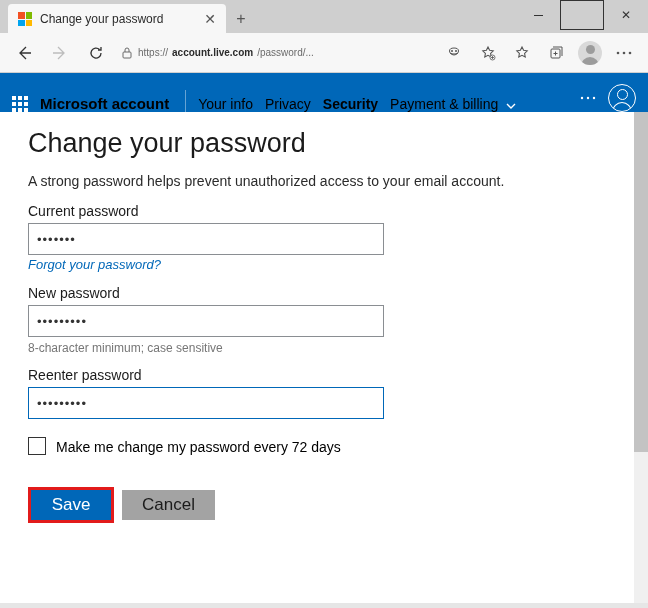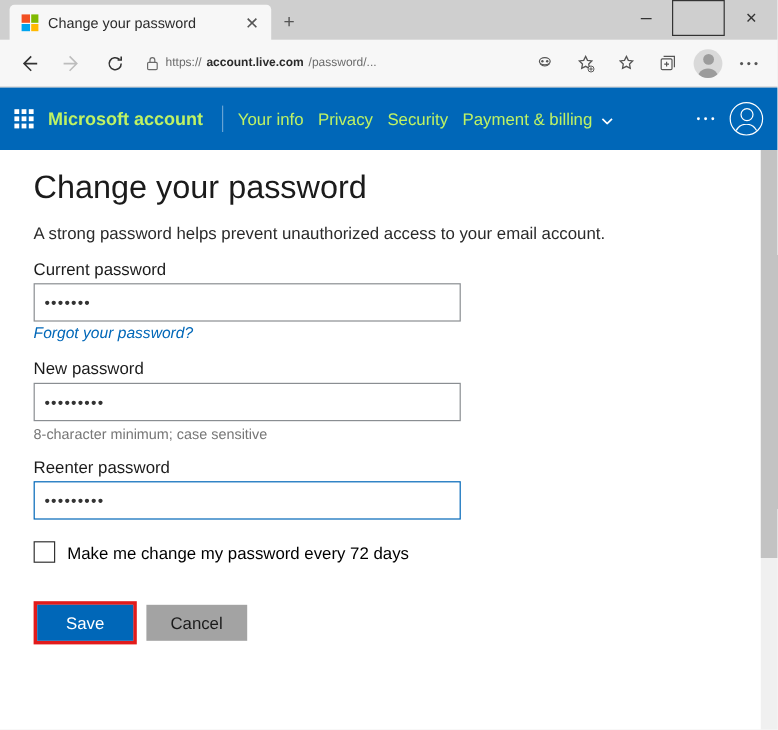--- a/index.html
+++ b/index.html
@@ -23,27 +23,27 @@
   .tb-btn { width:32px; height:32px; display:flex; align-items:center; justify-content:center; color:#555;}
   .tb-btn.disabled { color:#bdbdbd; }
   .addr { flex:1; display:flex; align-items:center; font-size:10px; color:#6b6b6b; gap:4px; padding-left:4px;}
   .addr .proto { color:#6b6b6b; }
   .addr .host { color:#2b2b2b;font-weight:bold; }
   .tb-right { display:flex; align-items:center; gap:2px; }
   .avatar { width:24px; height:24px; border-radius:50%; background:#d9d9d9; display:flex; align-items:center; justify-content:center; position:relative; overflow:hidden;}
   .avatar::before{content:"";width:9px;height:9px;background:#9c9c9c;border-radius:50%;position:absolute;top:4px;}
   .avatar::after{content:"";width:18px;height:10px;background:#9c9c9c;border-radius:10px 10px 0 0;position:absolute;bottom:-2px;}
 
-  .ms-header { height:52px; background:#0067b8; display:flex; align-items:center; color:#bef264; padding:0 12px; gap:12px; font-size:14px;}
+  .ms-header { height:39px; background:#0067b8; display:flex; align-items:flex-end; color:#000000; padding:0 12px; gap:12px; font-size:14px;}
   .waffle { display:grid; grid-template-columns:repeat(3,4px); grid-template-rows:repeat(3,4px); gap:2px;}
   .waffle div { background:#fff; }
   .brand { font-weight:600; font-size:15px; margin-right:4px;}
   .sep { width:1px; height:22px; background:rgba(255,255,255,0.4);}
   .nav-item { white-space:nowrap; }
-  .nav-item.bold { font-weight:400; }
+  .nav-item.bold { font-weight:700; }
   .hdr-right { margin-left:auto; display:flex; align-items:center; gap:12px;}
   .hdr-avatar { width:28px; height:28px; border:1px solid #fff; border-radius:50%; display:flex; align-items:center; justify-content:center; position:relative; overflow:hidden;}
   .hdr-avatar::before{content:"";width:9px;height:9px;border:1px solid #fff;border-radius:50%;position:absolute;top:4px;}
   .hdr-avatar::after{content:"";width:18px;height:10px;border:1px solid #fff;border-bottom:none;border-radius:10px 10px 0 0;position:absolute;bottom:-2px;}
 
   .content-wrap { background:#fff; height:calc(608px - 33px - 40px - 44px); position:relative; }
   .scrollbar { position:absolute; right:0; top:0; width:14px; height:100%; background:#f0f0f0;}
   .scrollbar .thumb { position:absolute; top:0; width:14px; height:340px; background:#c3c3c3;}
   .content { padding: 16px 28px; overflow:hidden; }
 
@@ -52,21 +52,21 @@
   .field-label { font-size:14px; color:#1b1b1b; margin-bottom:4px; display:block;}
   .field-input { width:356px; height:32px; border:1px solid #8a8e92; padding:0 8px; font-size:13px; letter-spacing:1px; color:#333; display:flex; align-items:center; background:#fff;}
   .field-input.focus { border:1.5px solid #0067b8;}
   .link { color:#0067b8; font-size:13px; margin-top:2px; display:inline-block;font-style:italic;}
   .hint { font-size:12px; color:#767676; margin-top:4px;}
   .field-block { margin-bottom:12px; }
   .checkbox-row { display:flex; align-items:flex-end; gap:10px; margin-top:18px;}
   .checkbox { width:18px; height:18px; border:1px solid #333; background:#fff;}
   .btn-row { display:flex; gap:8px; margin-top:32px; align-items:center;}
   .save-wrap { border:3px solid #e21b1b; display:inline-block;}
-  .btn { height:30px; padding:0 20px; font-size:14px; border:none; display:flex; align-items:center; justify-content:center;}
+  .btn { height:30px; padding:0 20px; font-size:17px; border:none; display:flex; align-items:center; justify-content:center;}
   .btn.primary { background:#0067b8; color:#fff; min-width:80px;}
   .btn.secondary { background:#a3a3a3; color:#1b1b1b; min-width:80px;}
 
   svg { display:block; }
 </style>
 </head>
 <body>
 
 <div class="titlebar">
   <div class="tab">

